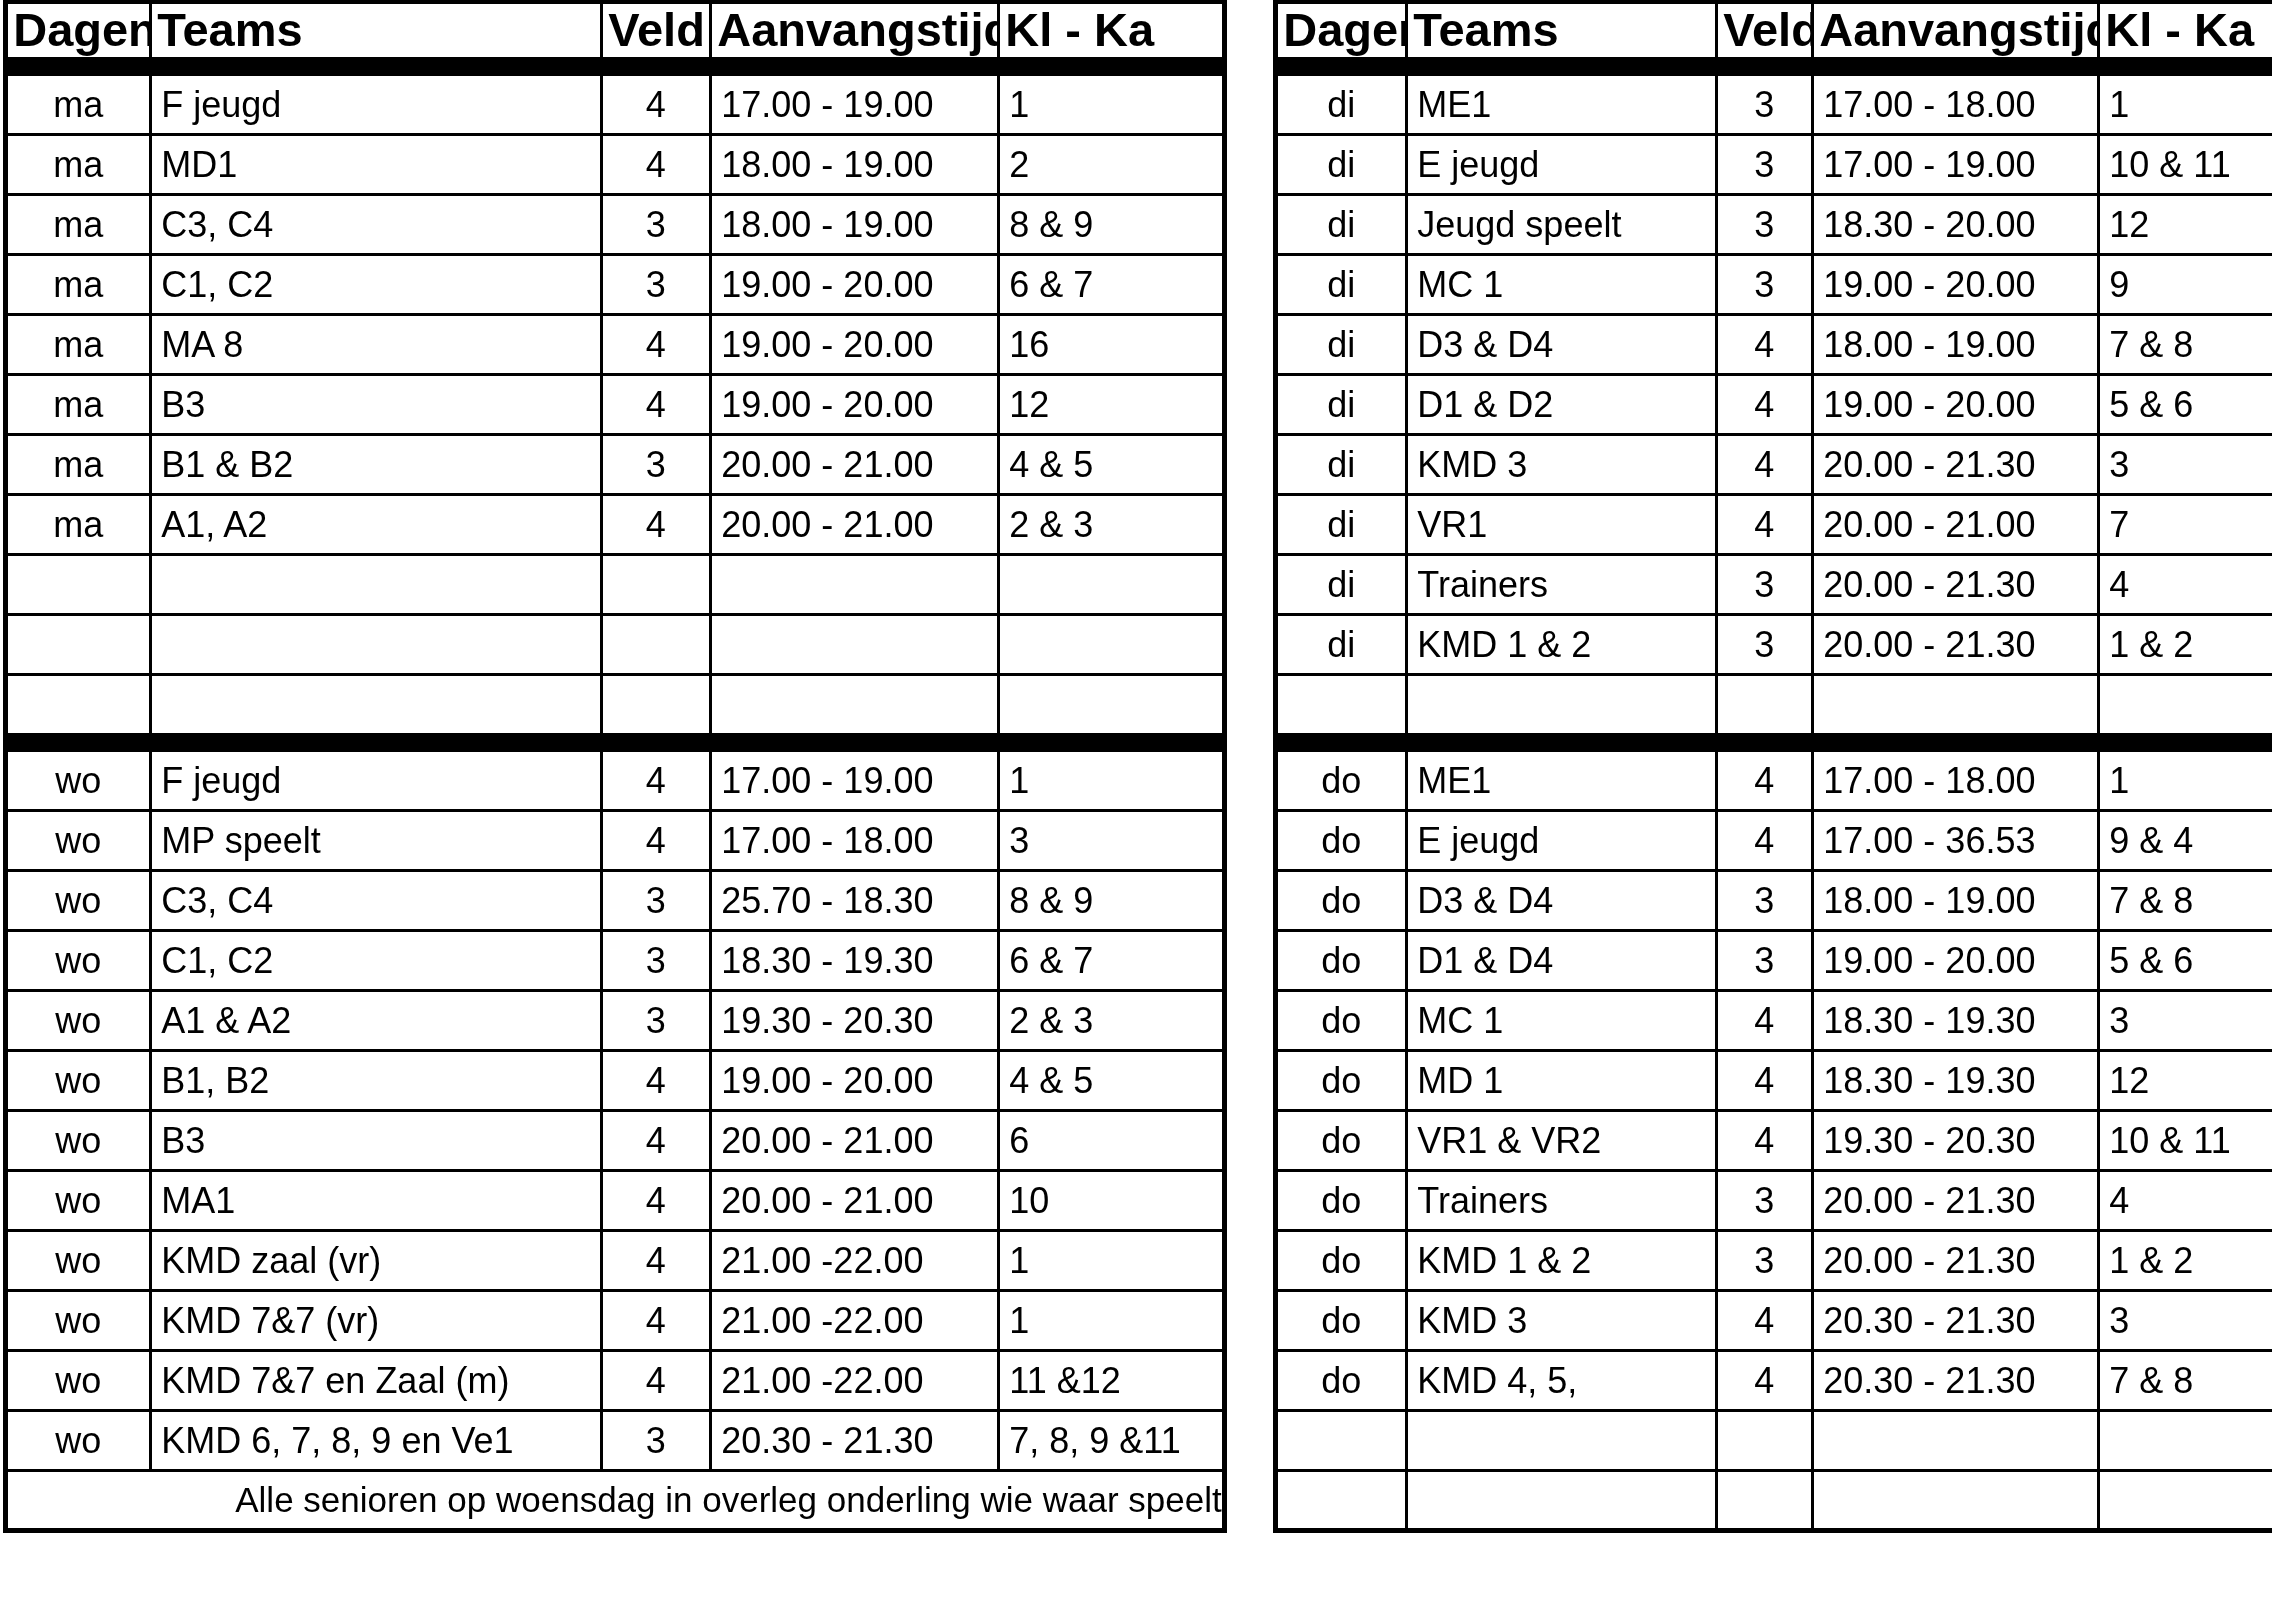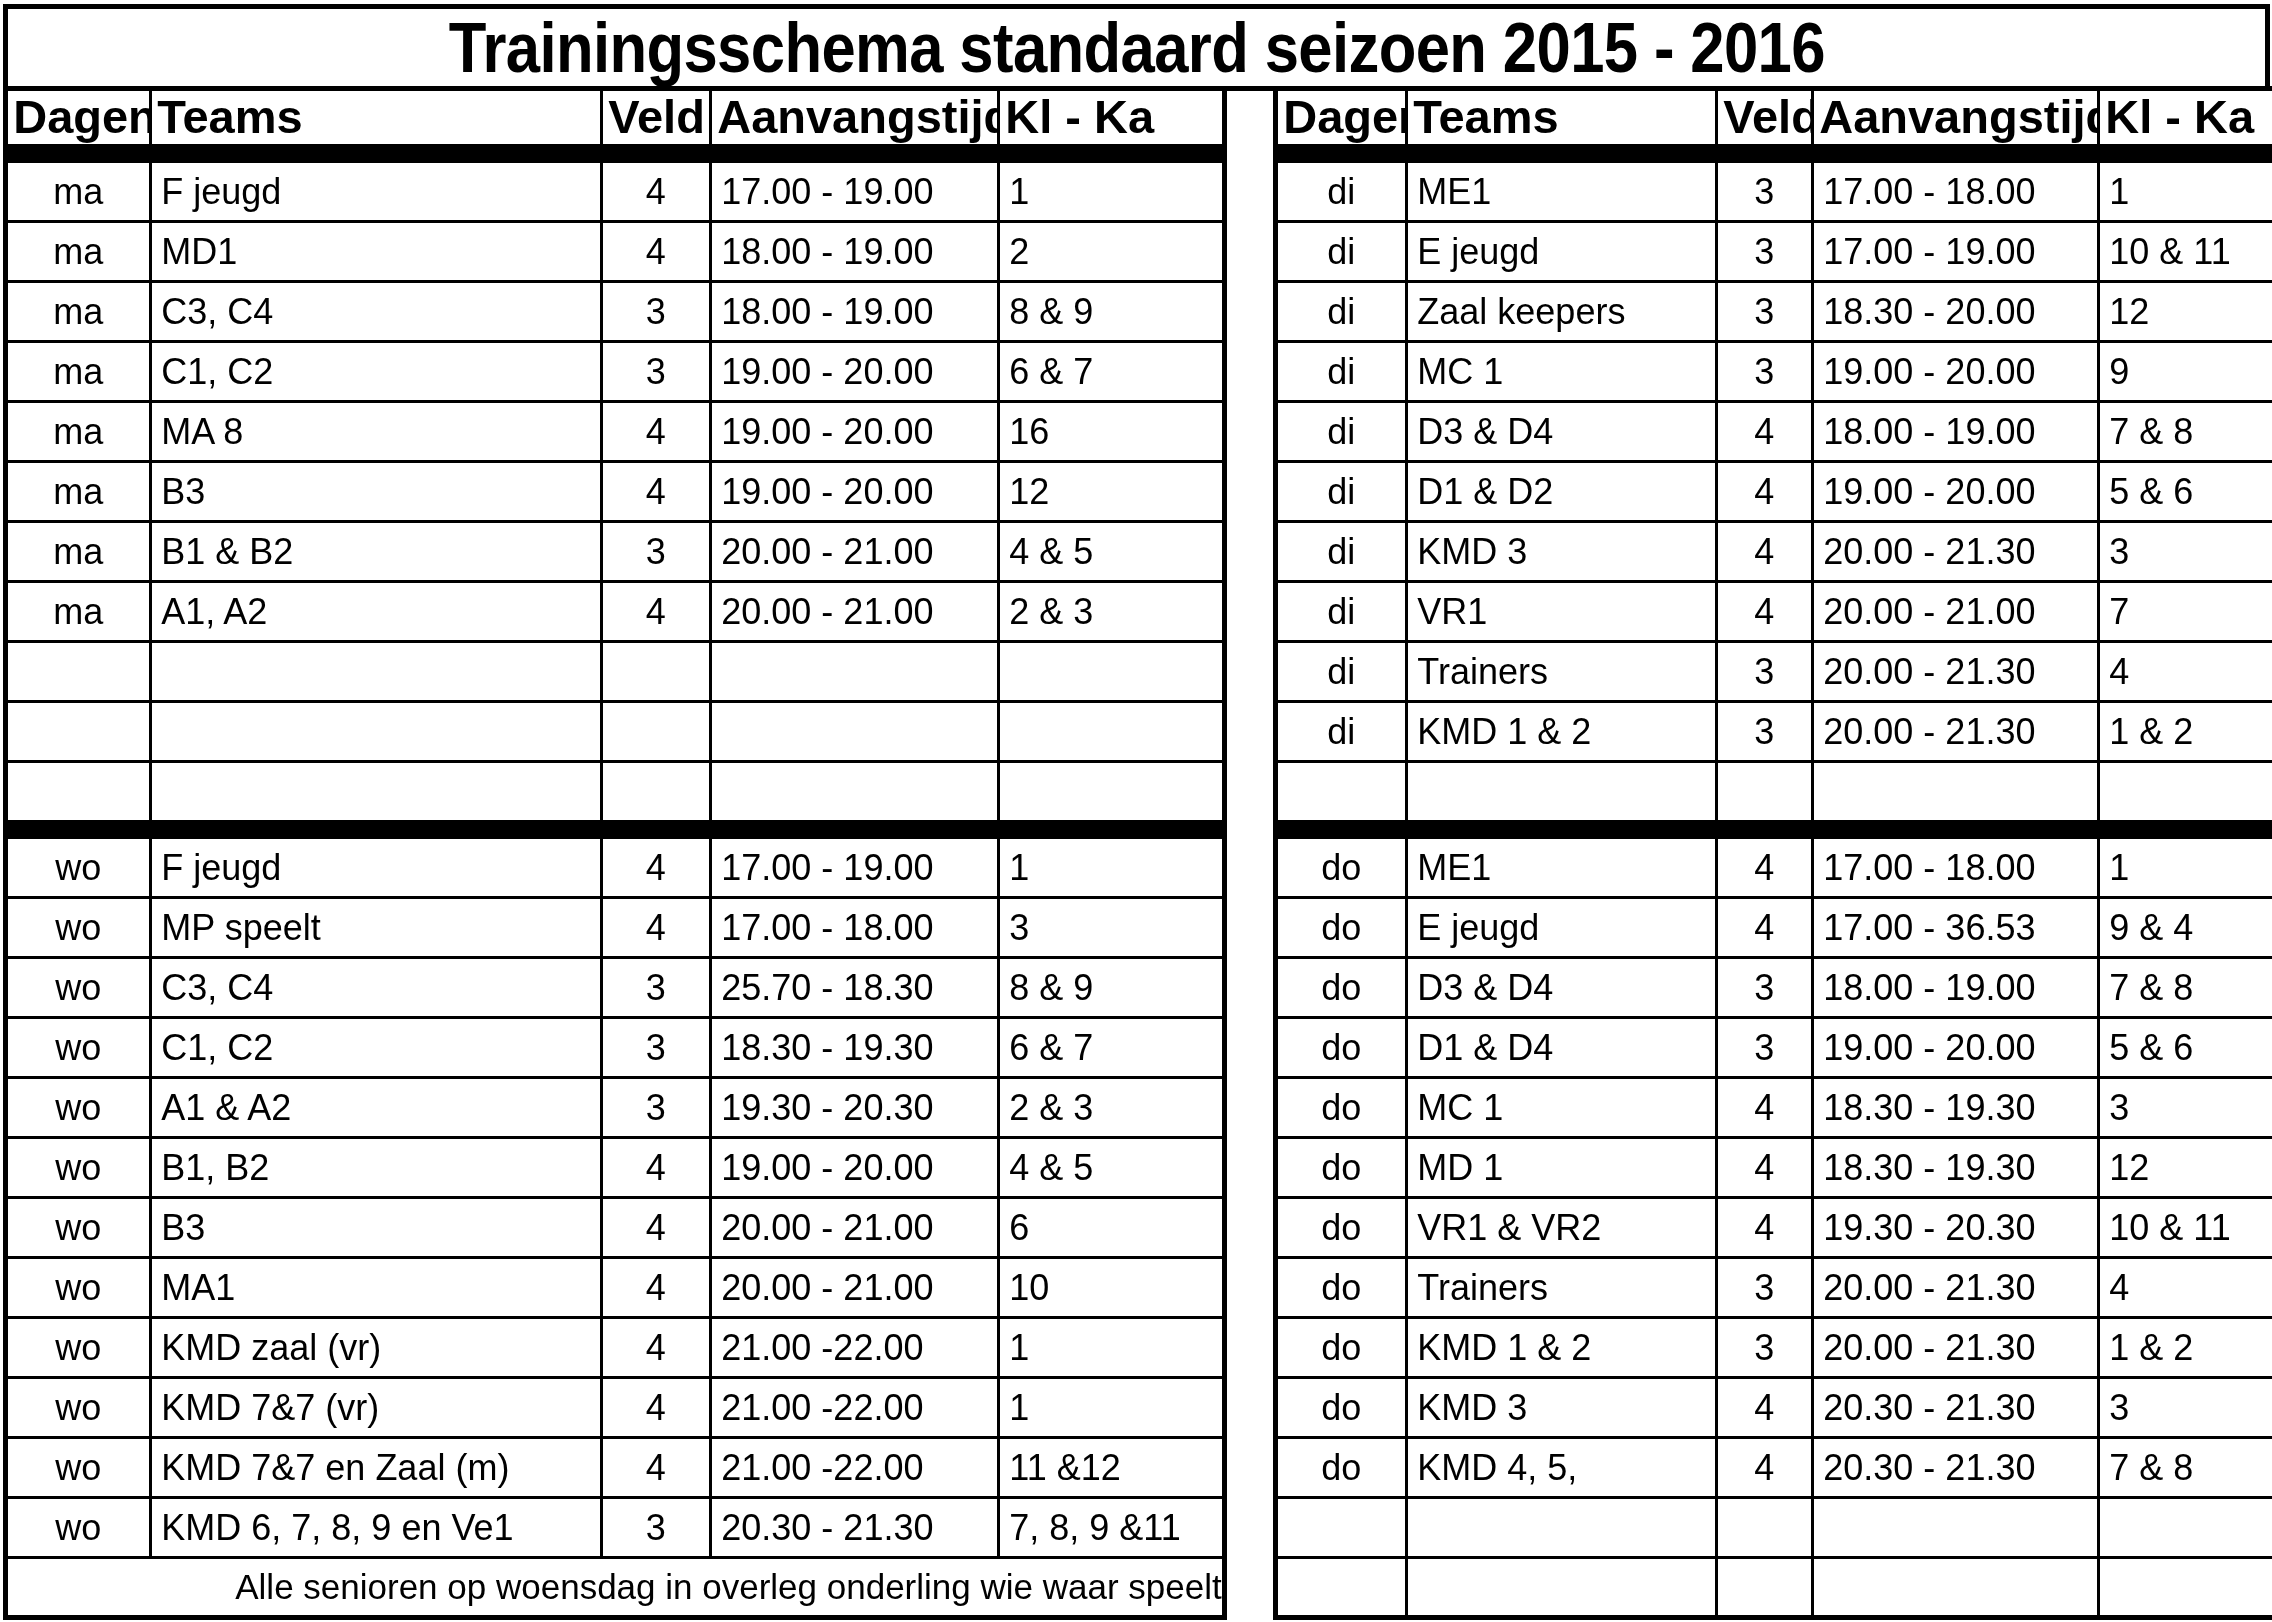--- a/index.html
+++ b/index.html
@@ -53,23 +53,20 @@
   tr.h td { font-weight: bold; height: 57px; font-size: 47px; padding-left: 5.5px; vertical-align: middle; }
   tr.r td { height: 60px; }
   td.center { text-align: center; padding: 0; }
   tr.band td { height: 16.4px; background: #000; padding: 0; border-top: 0; border-bottom: 0; }
   td.note { text-align: right; padding: 0; font-size: 35px; }
 </style>
 </head>
 <body>
 
 <div class="page">
-  <div class="title-box">
-    <span class="title-text">Trainingsschema standaard seizoen 2015 - 2016</span>
-  </div>
   <div class="tables">
     <div>
         <table class="t-left">
           <colgroup>
             <col class="c1">
             <col class="c2">
             <col class="c3">
             <col class="c4">
             <col class="c5">
           </colgroup>
@@ -283,21 +280,21 @@
             </tr>
             <tr class="r">
               <td class="center">di</td>
               <td>E jeugd</td>
               <td class="center">3</td>
               <td>17.00 - 19.00</td>
               <td>10 &amp; 11</td>
             </tr>
             <tr class="r">
               <td class="center">di</td>
-              <td>Zaal keepers</td>
+              <td>Jeugd speelt</td>
               <td class="center">3</td>
               <td>18.30 - 20.00</td>
               <td>12</td>
             </tr>
             <tr class="r">
               <td class="center">di</td>
               <td>MC 1</td>
               <td class="center">3</td>
               <td>19.00 - 20.00</td>
               <td>9</td>

